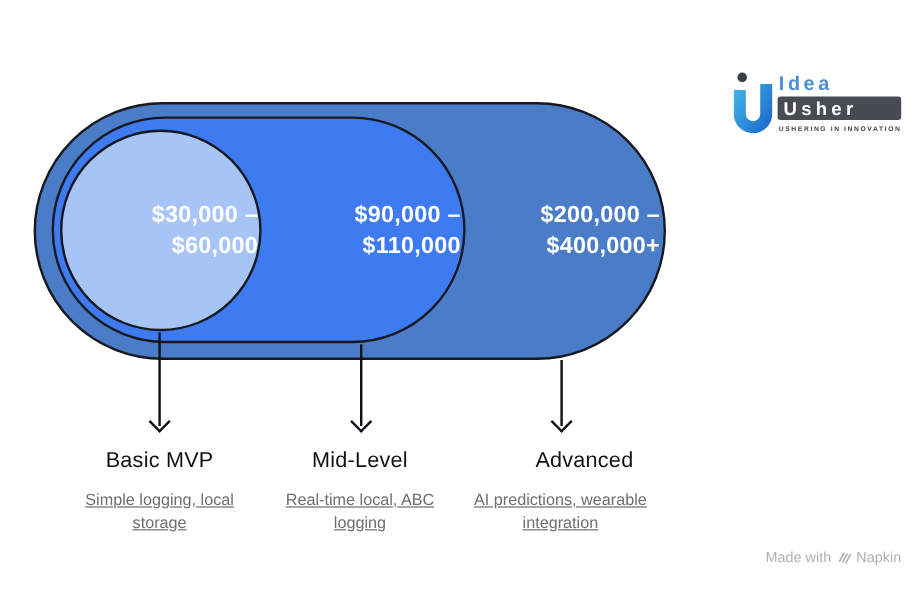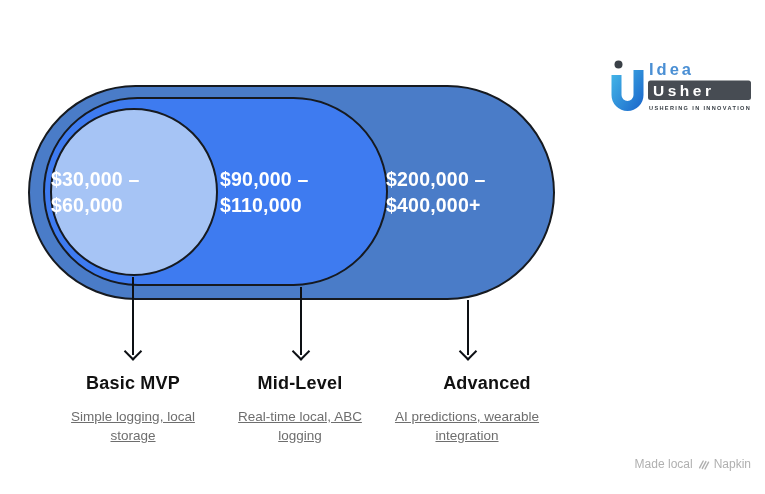--- a/index.html
+++ b/index.html
@@ -21,21 +21,21 @@
   }
   .shape.outer  { left: 28px;  top: 85px;  width: 527px; height: 215px; border-radius: 108px; }
   .shape.middle { left: 43px;  top: 97px;  width: 345px; height: 189px; border-radius: 95px;  }
   .shape.inner  { left: 50px;  top: 108px; width: 168px; height: 168px; border-radius: 50%;   }
 
   
   .price {
     position: absolute;
     width: 164px;
     top: 167px;
-    text-align: left;
+    text-align: right;
     color: #ffffff;
     font-size: 19.5px;
     line-height: 25.5px;
     font-weight: 600;
     letter-spacing: 0.2px;
   }
   .price.p1 { left: 51px;  }
   .price.p2 { left: 220px; }
   .price.p3 { left: 386px; }
 
@@ -60,21 +60,21 @@
     transform: translateX(-50%) rotate(-45deg);
   }
 
   
   .tier-name {
     position: absolute;
     top: 373px;
     width: 180px;
     text-align: center;
     font-size: 18px;
-    font-weight: bold;
+    font-weight: normal;
     color: #111111;
     letter-spacing: 0.2px;
   }
   .tier-name.t1 { left: 43px;  }
   .tier-name.t2 { left: 210px; }
   .tier-name.t3 { left: 397px; }
 
   .tier-desc {
     position: absolute;
     top: 407px;
@@ -156,21 +156,21 @@
       <circle cx="7.5" cy="8.5" r="4" fill="#3a4047"></circle>
       <path d="M5.5 19 L5.5 39 A11 11 0 0 0 27.5 39 L27.5 14" stroke="url(#ug)" stroke-width="10" fill="none" stroke-linecap="butt"></path>
       <text x="38" y="19" font-family="Liberation Sans, sans-serif" font-size="16.5" font-weight="bold" letter-spacing="3" fill="#4a8fd4">Idea</text>
       <rect x="37" y="24.5" width="103" height="19.5" rx="2.5" fill="#474c53"></rect>
       <text x="42" y="40" font-family="Liberation Sans, sans-serif" font-size="15.5" font-weight="bold" letter-spacing="3.5" fill="#ffffff">Usher</text>
       <text x="38" y="53.5" font-family="Liberation Sans, sans-serif" font-size="5.6" font-weight="bold" letter-spacing="1.35" fill="#3a4047">USHERING IN INNOVATION</text>
     </svg>
   </div>
 
   <div class="footer">
-    <span>Made local</span>
+    <span>Made with</span>
     <span class="napkin-icon">
       <svg width="13" height="13" viewBox="0 0 13 13">
         <g stroke="#b0b0b0" stroke-width="1.4" stroke-linecap="round">
           <line x1="2.6" y1="9.8" x2="6.2" y2="3.0"></line>
           <line x1="5.3" y1="10.4" x2="8.9" y2="3.6"></line>
           <line x1="8.0" y1="11.0" x2="11.6" y2="4.2"></line>
         </g>
       </svg>
     </span>
     <span>Napkin</span>

